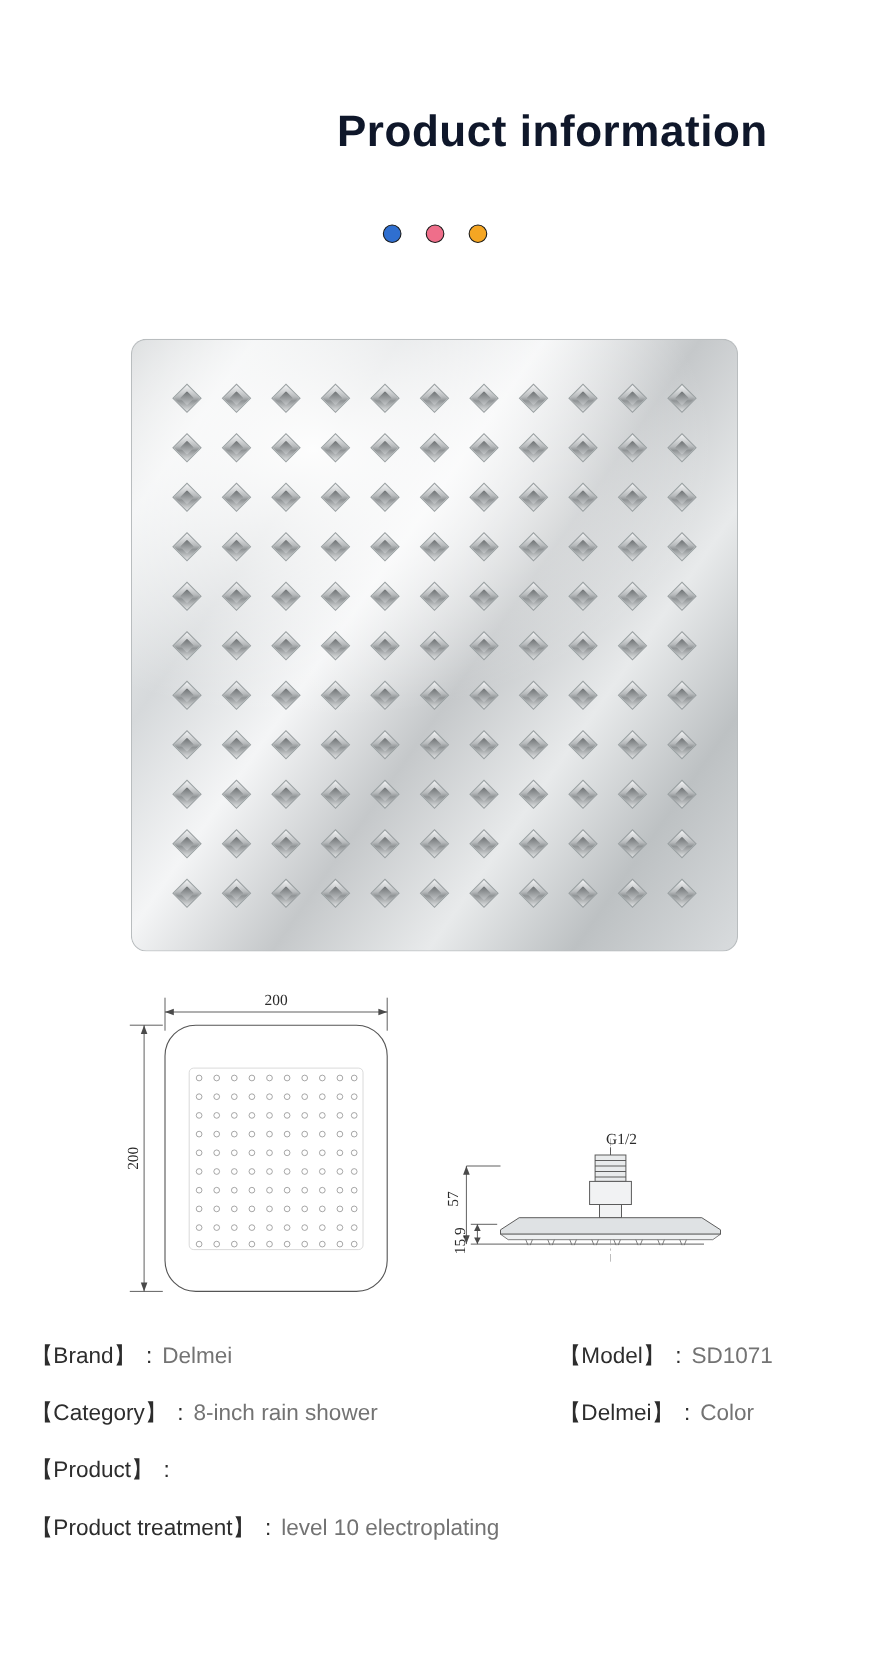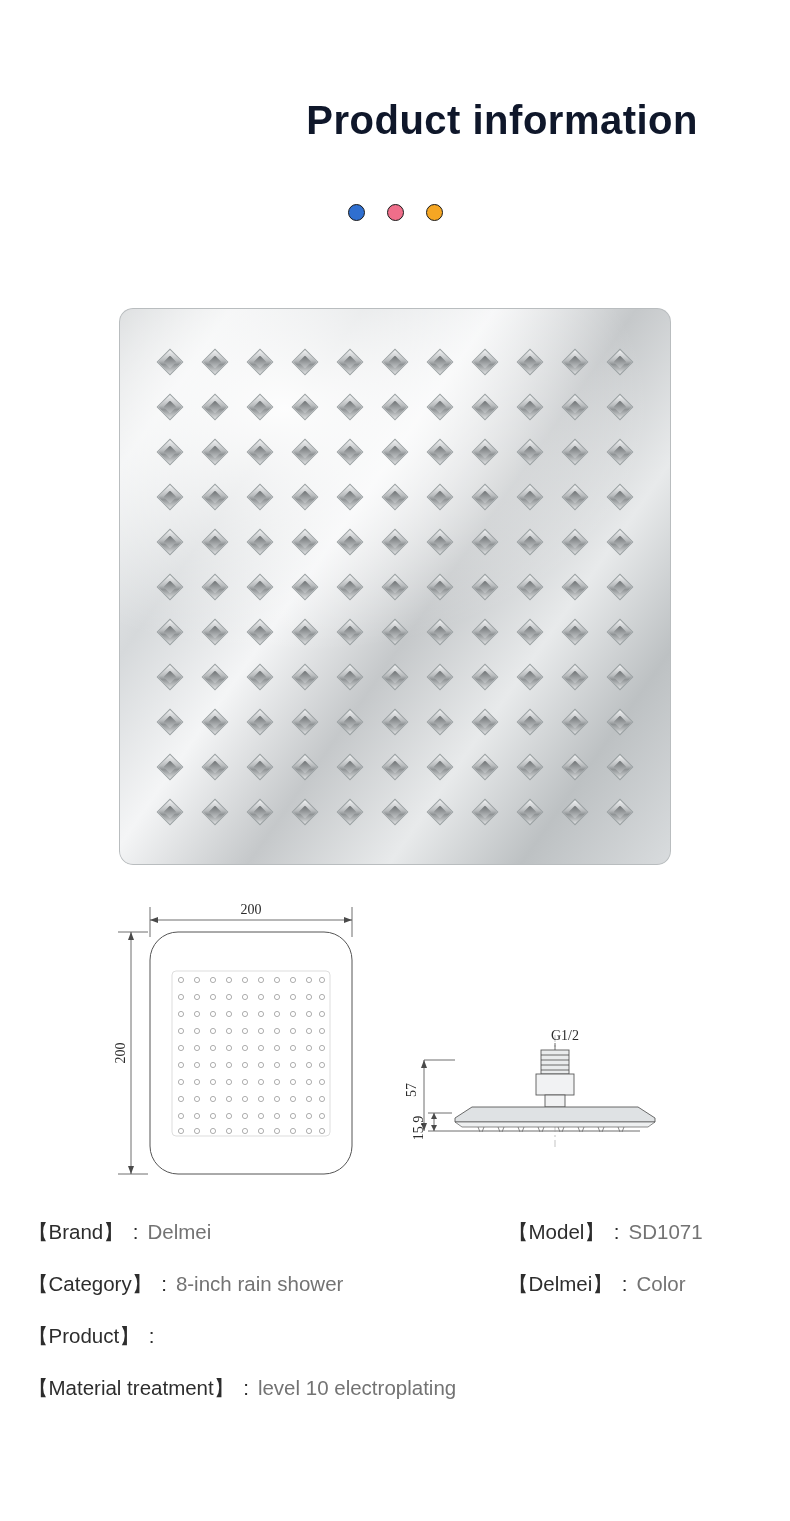--- a/index.html
+++ b/index.html
@@ -493,19 +493,19 @@
 
   <div class="spec-row">
     <div class="spec-cell">
       <span class="spec-key">【Product】</span>
       <span class="spec-sep">:</span>
     </div>
   </div>
 
   <div class="spec-row">
     <div class="spec-cell">
-      <span class="spec-key">【Material treatment】</span>
+      <span class="spec-key">【Product treatment】</span>
       <span class="spec-sep">:</span>
       <span class="spec-val">level 10 electroplating</span>
     </div>
   </div>
 
 </div>
 
 </body></html>

